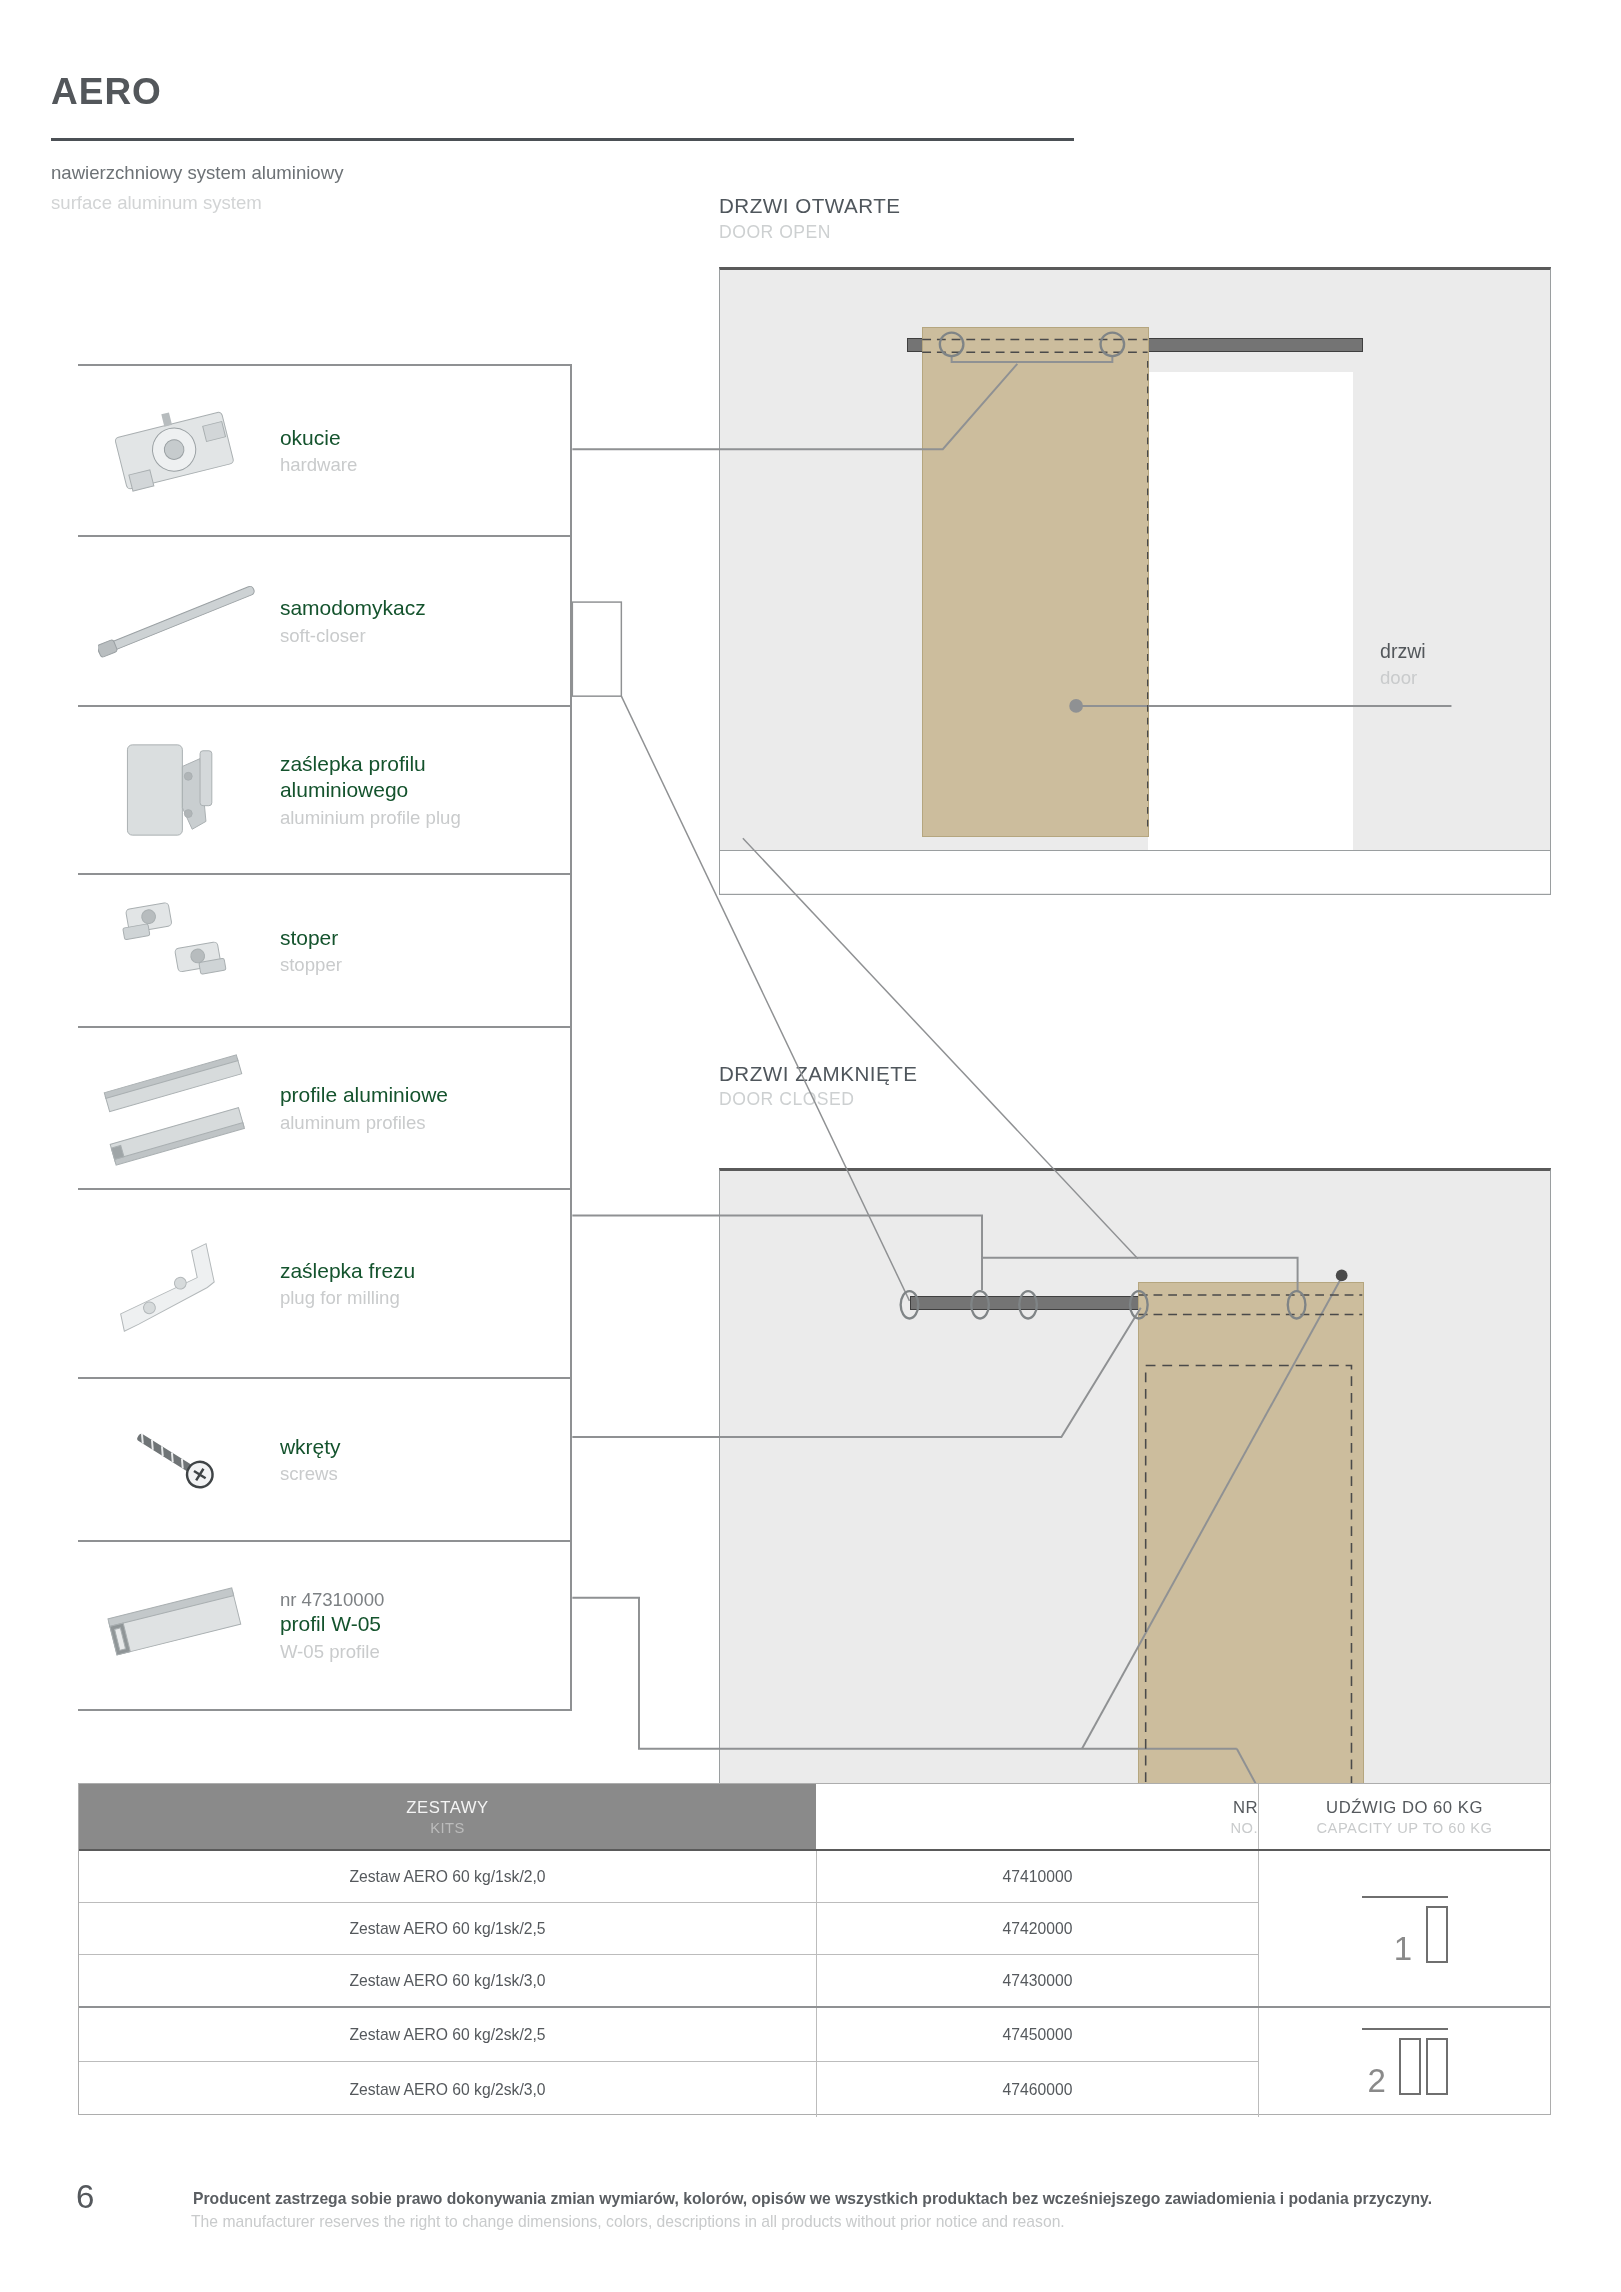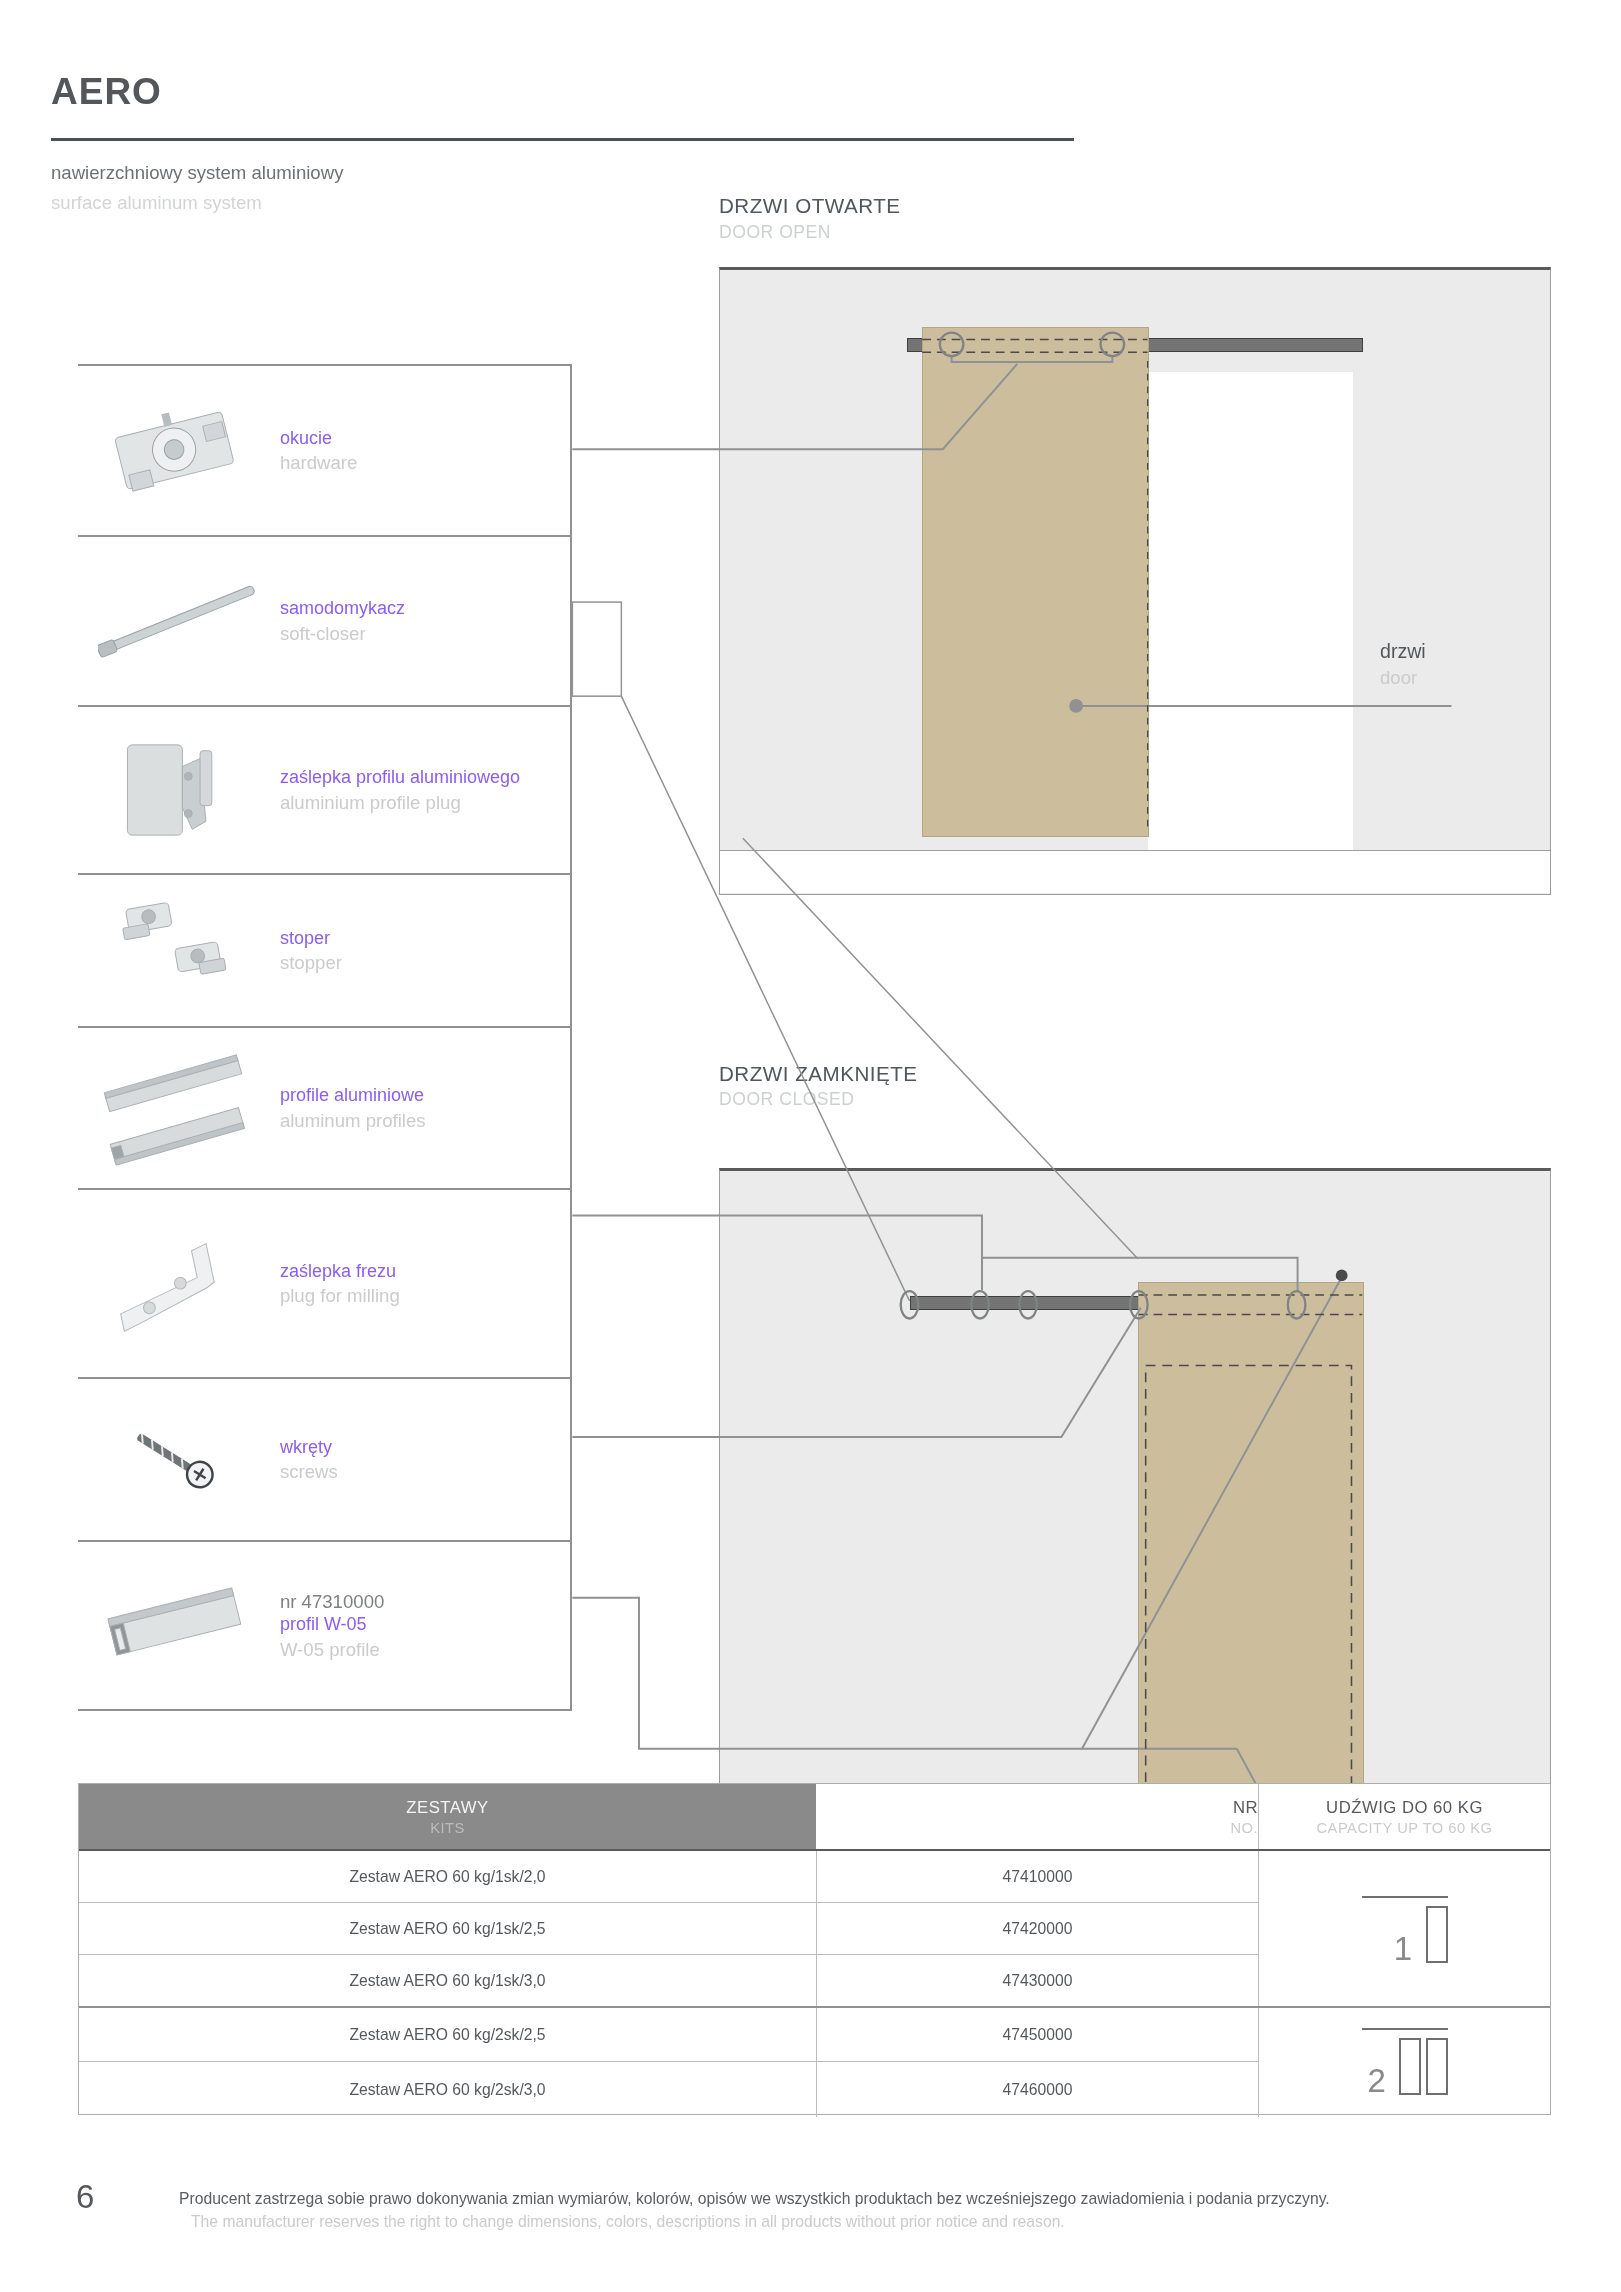--- a/index.html
+++ b/index.html
@@ -14,21 +14,21 @@
   .sub-en{left:51px;top:192px;font-size:18.6px;color:#d2d4d5;}
 
   
   .parts-list{left:78px;top:364px;width:494px;border-right:2px solid #8f9193;box-sizing:border-box;}
   .part-row{display:flex;align-items:center;border-top:2px solid #8f9193;box-sizing:border-box;}
   .part-row:last-child{border-bottom:2px solid #8f9193;}
   .part-icon{width:196px;display:flex;justify-content:center;align-items:center;flex:0 0 196px;}
   .part-icon svg{width:157px;height:118px;}
   .part-text{margin-left:5.9px;width:265px;line-height:1.25;}
   .p-nr{font-size:18.6px;color:#7d8184;}
-  .p-pl{font-size:18px;color:#8b5cf6;}
+  .p-pl{font-size:21px;color:#14532d;}
   .p-en{font-size:18.6px;color:#c9cbcc;margin-top:2px;}
 
   
   .panel{background:#ebebeb;border:1px solid #9a9ea0;border-top:3.9px solid #5a5a5a;box-sizing:border-box;}
   .open-panel{left:719px;top:267px;width:832px;height:628px;}
   .closed-panel{left:719px;top:1168px;width:832px;height:813px;border-bottom:2.9px solid #5a5a5a;}
   .diag-title-pl{font-size:20.6px;color:#4f565c;letter-spacing:0.5px;}
   .diag-title-en{font-size:17.6px;color:#cdd0d1;letter-spacing:0.5px;}
   .doorway{position:absolute;background:#fff;}
   .floor{position:absolute;background:#fff;border-top:1px solid #9a9ea0;box-sizing:border-box;}
@@ -57,21 +57,21 @@
   .sep .t-c1,.sep .t-c2{border-bottom:1px solid #bcbcbc;}
   .thick{border-bottom:2.9px solid #8f9193;}
   .cap-group{position:absolute;left:1180px;width:291px;display:flex;justify-content:center;align-items:center;}
   .cap-icon{display:flex;align-items:flex-end;gap:13.7px;border-top:2.9px solid #6f6f6f;padding-top:8.8px;min-width:86px;justify-content:flex-end;}
   .cap-num{font-size:33px;color:#8a8a8a;line-height:0.9;}
   .cap-doors{display:flex;gap:4.9px;}
   .cap-door{width:21.6px;height:57px;border:2.9px solid #6f6f6f;box-sizing:border-box;background:transparent;}
 
   
   .page-num{left:76px;top:2178px;font-size:33px;color:#55595d;}
-  .disc-pl{left:179px;top:2190px;font-size:15.7px;color:#5a5e62;}
+  .disc-pl{left:193px;top:2190px;font-size:15.7px;color:#5a5e62;font-weight:bold;}
   .disc-en{left:191px;top:2213px;font-size:15.7px;color:#c9cbcc;}
 </style>
 </head>
 <body>
 
 <div class="page">
 
   <div class="abs title">AERO</div>
   <div class="abs rule"></div>
   <div class="abs sub-pl">nawierzchniowy system aluminiowy</div>

